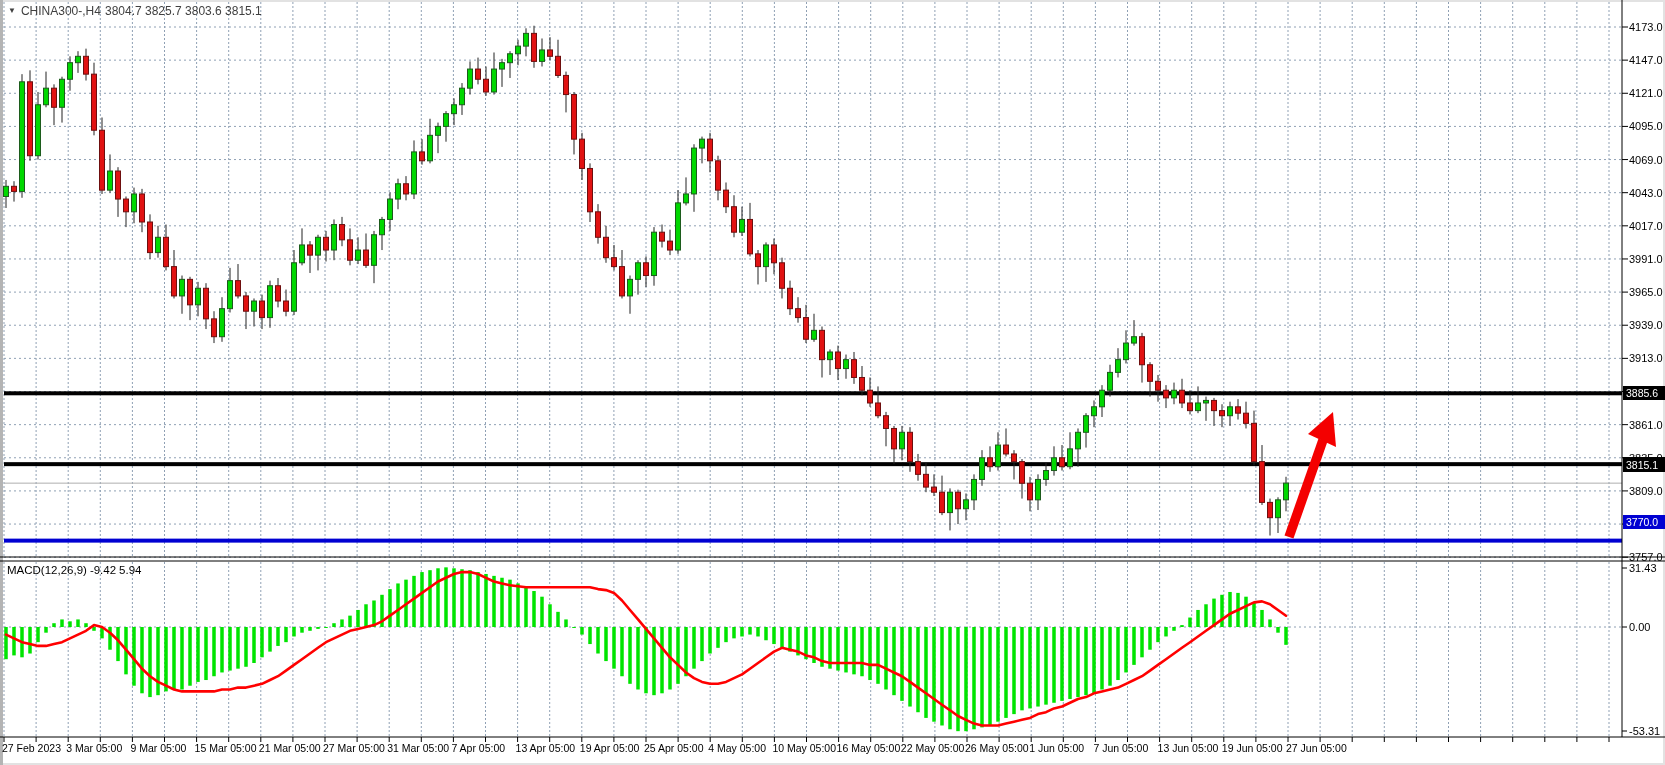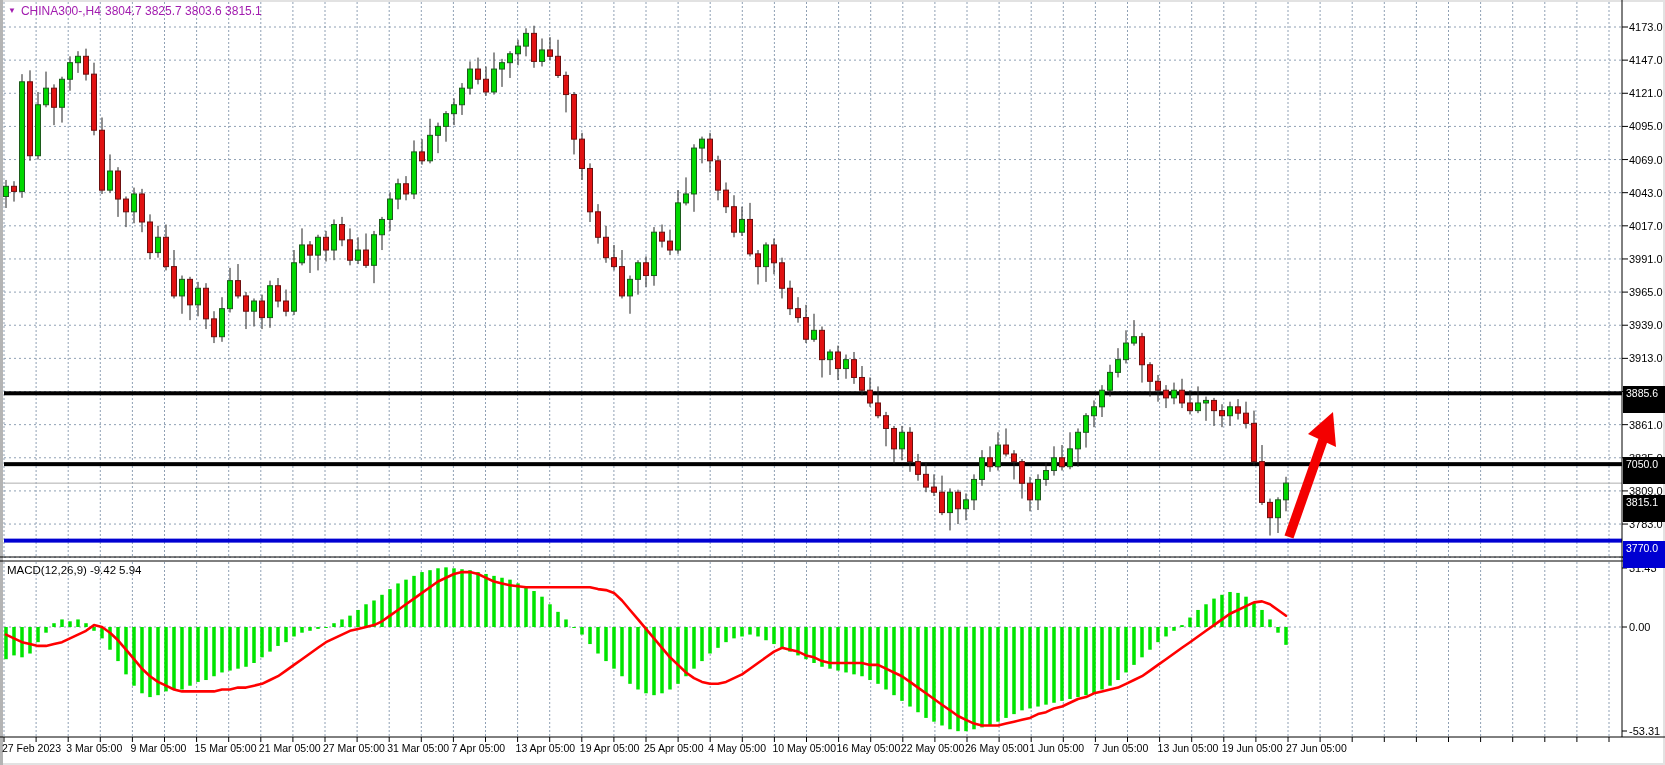--- a/index.html
+++ b/index.html
@@ -3,32 +3,32 @@
 <meta charset="utf-8">
 <style>
   html,body{margin:0;padding:0;background:#e8e8e8;}
   .wrap{
     position:relative;width:1665px;height:765px;background:#ffffff;
     font-family:"Liberation Sans", sans-serif;overflow:hidden;
     box-shadow: inset 3px 0 0 #b4b4b4, inset -2px 0 0 #e2e2e2, inset 0 2px 0 #e2e2e2, inset 0 -2px 0 #e2e2e2;
   }
   svg{position:absolute;left:0;top:0;}
   .title{
-    position:absolute;left:8px;top:4px;font-size:12px;color:#a21caf;
+    position:absolute;left:8px;top:4px;font-size:12px;color:#404040;
     white-space:nowrap;z-index:5;
   }
   .title .dd{font-size:8px;vertical-align:2px;margin-right:5px;cursor:pointer;}
   .title span{margin-right:4px;}
   .macdlbl{
     position:absolute;left:7px;top:564px;font-size:11.5px;color:#000;
     white-space:nowrap;z-index:5;text-align:center;
   }
   .macdlbl span{margin-right:3px;}
   .badge{
-    position:absolute;left:1623px;width:40px;height:27px;line-height:14px;
+    position:absolute;left:1623px;width:40px;height:14px;line-height:14px;
     color:#fff;font-size:10.5px;padding-left:3px;z-index:6;
   }
 </style>
 </head>
 <body>
 
 <div class="wrap">
   <svg id="chart-svg" width="1665" height="765">
       <g>
         <line x1="4" y1="2" x2="4" y2="557" stroke="#8fa0b4" stroke-dasharray="2,2"></line>
@@ -782,15 +782,15 @@
 
   <div class="title">
     <span class="dd">▼</span><span>CHINA300-,H4</span><span>3804.7 3825.7 3803.6 3815.1</span>
   </div>
 
   <div class="macdlbl">
     <span>MACD(12,26,9)</span><span>-9.42</span><span>5.94</span>
   </div>
 <div class="badge" style="background: rgb(0, 0, 0); top: 386.291px;">3885.6</div>
     <div class="badge" style="background: rgb(0, 0, 0); top: 457.154px;">7050.0</div>
-    <div class="badge" style="background: rgb(0, 0, 210); top: 541px;">3770.0</div>
-    <div class="badge" style="background: rgb(0, 0, 0); top: 495px;">3815.1</div>
+    <div class="badge" style="background: rgb(0, 0, 210); top: 515px;">3770.0</div>
+    <div class="badge" style="background: rgb(0, 0, 0); top: 458px;">3815.1</div>
   </div>
 
 </body></html>

